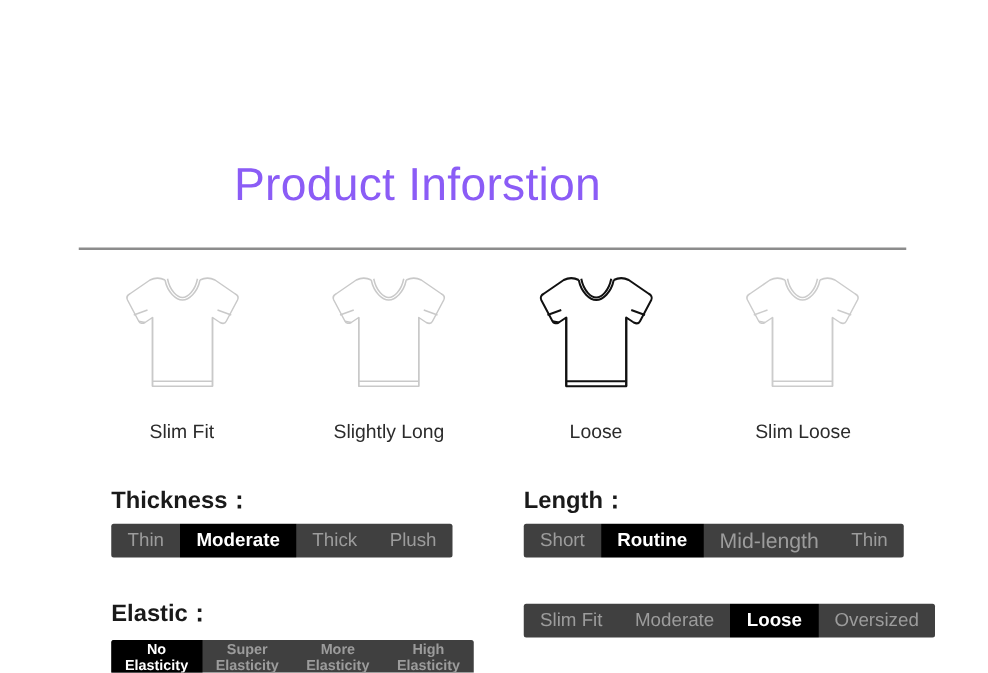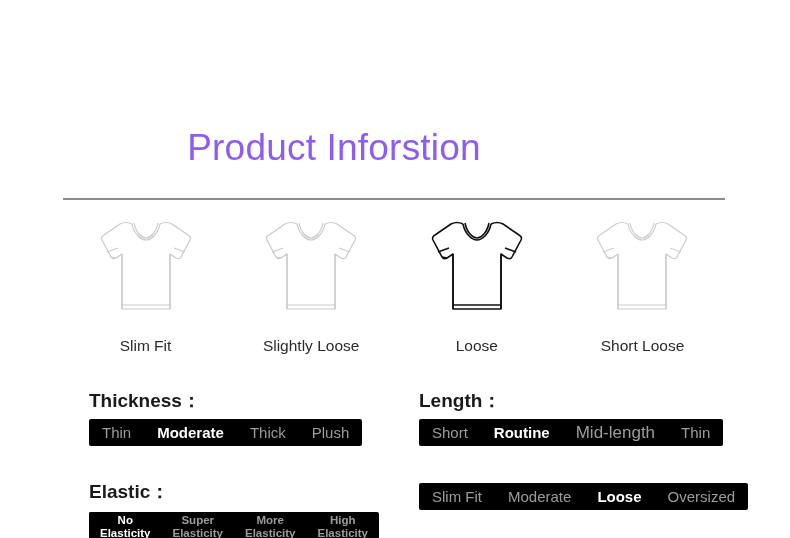--- a/index.html
+++ b/index.html
@@ -103,21 +103,21 @@
     font-weight: 700;
     color: #1a1a1a;
     line-height: 18px;
     margin-bottom: 9px;
     white-space: nowrap;
   }
 
   .pill-group {
     display: inline-flex;
     align-items: stretch;
-    background: #000000;
+    background: #404040;
     border-radius: 2px;
     overflow: hidden;
   }
   .pill {
     display: flex;
     align-items: center;
     justify-content: center;
     text-align: center;
     font-size: 15px;
     font-weight: 400;
@@ -189,21 +189,21 @@
           <path d="M34 7 C36 17 43 23 48 23 C53 23 60 17 62 7"></path>
           <path d="M36 6 C38 16 44 21 48 21 C52 21 58 16 60 6"></path>
           <path d="M24 37 L24 92"></path>
           <path d="M72 37 L72 92"></path>
           <path d="M24 88 L72 88"></path>
           <path d="M13 40 L18 41"></path>
           <path d="M9 35 L20 31"></path>
           <path d="M87 35 L76 31"></path>
         </svg>
       </div>
-      <div class="fit-label">Slightly Loose</div>
+      <div class="fit-label">Slightly Long</div>
     </div>
 
     <div class="fit-item">
       <div class="shirt-wrap">
         <svg width="96" height="104" viewBox="0 0 96 104" fill="none" stroke="#111111" stroke-width="1.6" stroke-linejoin="round">
           <path d="M34 7 C30 5 26 5 22 7 L6 18 C4 19 3 21 4 23 L13 40 C14 42 16 42 18 41 L24 37 L24 92 L72 92 L72 37 L78 41 C80 42 82 42 83 40 L92 23 C93 21 92 19 90 18 L74 7 C70 5 66 5 62 7"></path>
           <path d="M34 7 C36 17 43 23 48 23 C53 23 60 17 62 7"></path>
           <path d="M36 6 C38 16 44 21 48 21 C52 21 58 16 60 6"></path>
           <path d="M24 37 L24 92"></path>
           <path d="M72 37 L72 92"></path>
@@ -223,21 +223,21 @@
           <path d="M34 7 C36 17 43 23 48 23 C53 23 60 17 62 7"></path>
           <path d="M36 6 C38 16 44 21 48 21 C52 21 58 16 60 6"></path>
           <path d="M24 37 L24 92"></path>
           <path d="M72 37 L72 92"></path>
           <path d="M24 88 L72 88"></path>
           <path d="M13 40 L18 41"></path>
           <path d="M9 35 L20 31"></path>
           <path d="M87 35 L76 31"></path>
         </svg>
       </div>
-      <div class="fit-label">Short Loose</div>
+      <div class="fit-label">Slim Loose</div>
     </div>
 
   </div>
 
   <div class="attr-grid">
 
     <div class="attr-row">
 
       <div class="attr-block col-left">
         <div class="attr-title">Thickness：</div>

